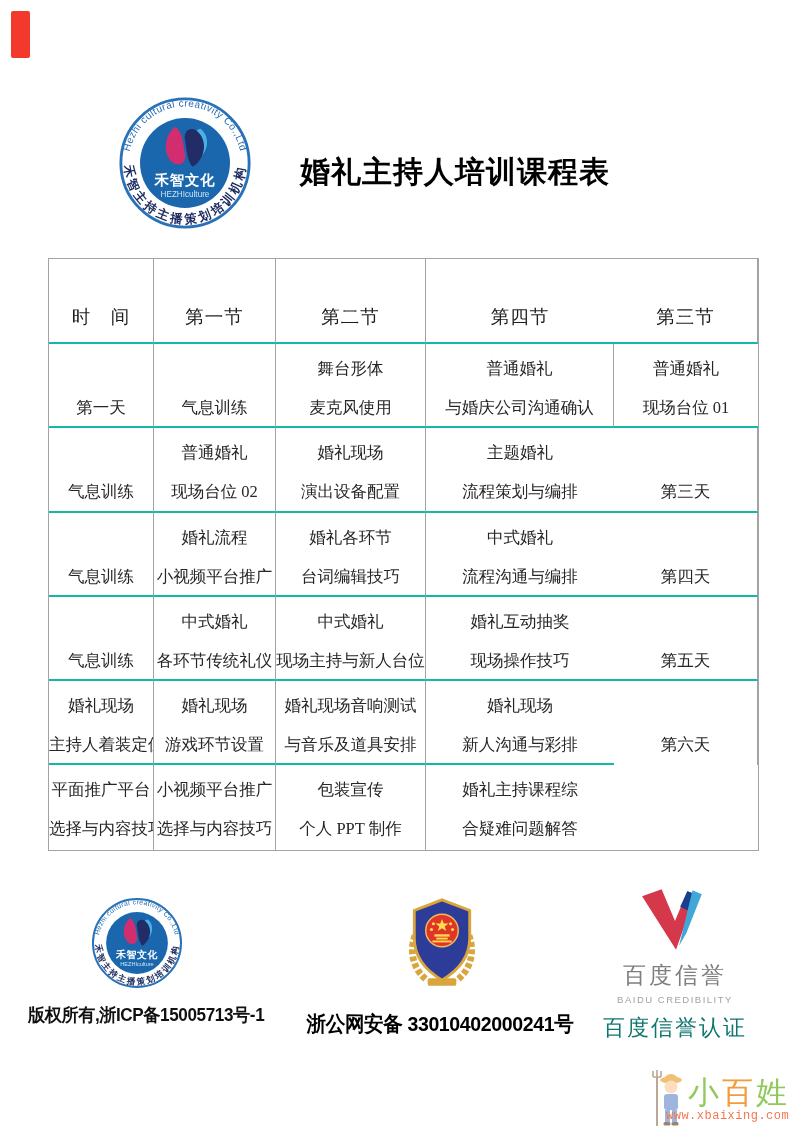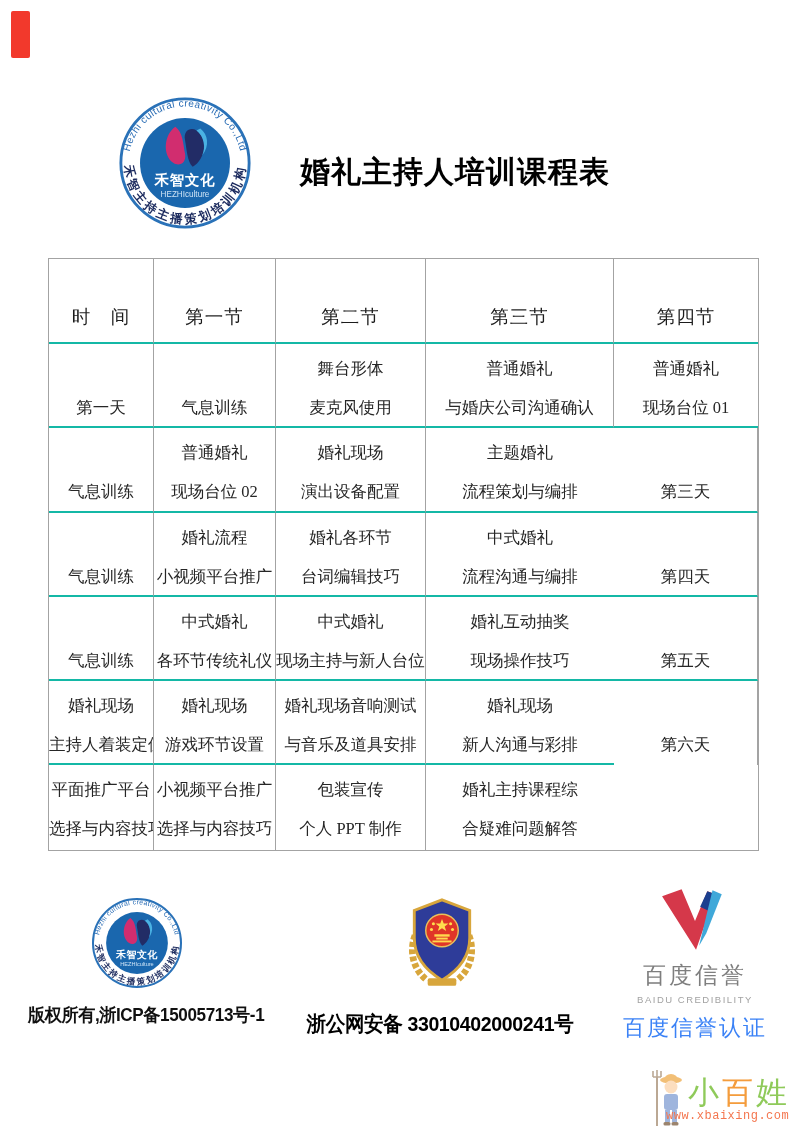--- a/index.html
+++ b/index.html
@@ -36,25 +36,25 @@
   .copyright{position:absolute;left:28px;top:1003px;width:260px;font-size:18px;
              font-family:"Liberation Sans","DejaVu Sans",sans-serif;font-weight:600;
              color:#101010;letter-spacing:-0.4px;transform:scaleX(.95);
              transform-origin:left center;white-space:nowrap;}
   .police-badge{position:absolute;left:399px;top:889px;width:86px;height:102px;}
   .police-text{position:absolute;left:285px;top:1010px;width:310px;text-align:center;
                font-family:"Liberation Sans","DejaVu Sans",sans-serif;font-weight:bold;
                font-size:21px;color:#000;letter-spacing:-0.4px;transform:scaleX(.93);
                white-space:nowrap;}
   .baidu{position:absolute;left:597px;top:884px;width:156px;text-align:center;
-         font-family:"Liberation Sans","DejaVu Sans",sans-serif;margin-left:20px;}
+         font-family:"Liberation Sans","DejaVu Sans",sans-serif;}
   .baidu-v{display:block;margin:0 auto;}
   .baidu-cn{margin-top:4px;font-size:23px;color:#7e7e7e;letter-spacing:3px;white-space:nowrap;}
   .baidu-en{margin-top:3px;font-size:9.5px;color:#a2a2a2;letter-spacing:1.5px;white-space:nowrap;}
-  .baidu-cert{margin-top:8px;font-size:22px;color:#3b82f6;letter-spacing:2px;white-space:nowrap;}
+  .baidu-cert{margin-top:8px;font-size:22px;color:#0f766e;letter-spacing:2px;white-space:nowrap;}
 
   
   .watermark{position:absolute;left:648px;top:1064px;width:150px;height:70px;}
   .wm-mascot{position:absolute;left:2px;top:4px;}
   .wm-chars{position:absolute;left:40px;top:8px;font-size:31px;font-weight:normal;
             font-family:"Liberation Sans","DejaVu Sans",sans-serif;letter-spacing:3px;
             white-space:nowrap;}
   .wm-c1,.wm-c3{color:#8fca5a;}
   .wm-c2{color:#f49c3c;}
   .wm-url{position:absolute;left:18px;top:45px;font-size:12px;color:#f4764f;
@@ -93,22 +93,22 @@
       <textPath href="#arcBotA" startOffset="50%">禾智主持主播策划培训机构</textPath>
     </text>
   </svg>
 
   <div class="page-title">婚礼主持人培训课程表</div>
 
   <div class="course-table">
     <div class="th">时　间</div>
     <div class="th">第一节</div>
     <div class="th">第二节</div>
+    <div class="th lc">第四节</div>
     <div class="th">第三节</div>
-    <div class="th lc">第四节</div>
 
     <div class="td">
         <span class="cl"></span>
         <span class="cl">第一天</span>
       </div>
     <div class="td">
         <span class="cl"></span>
         <span class="cl">气息训练</span>
       </div>
     <div class="td">

